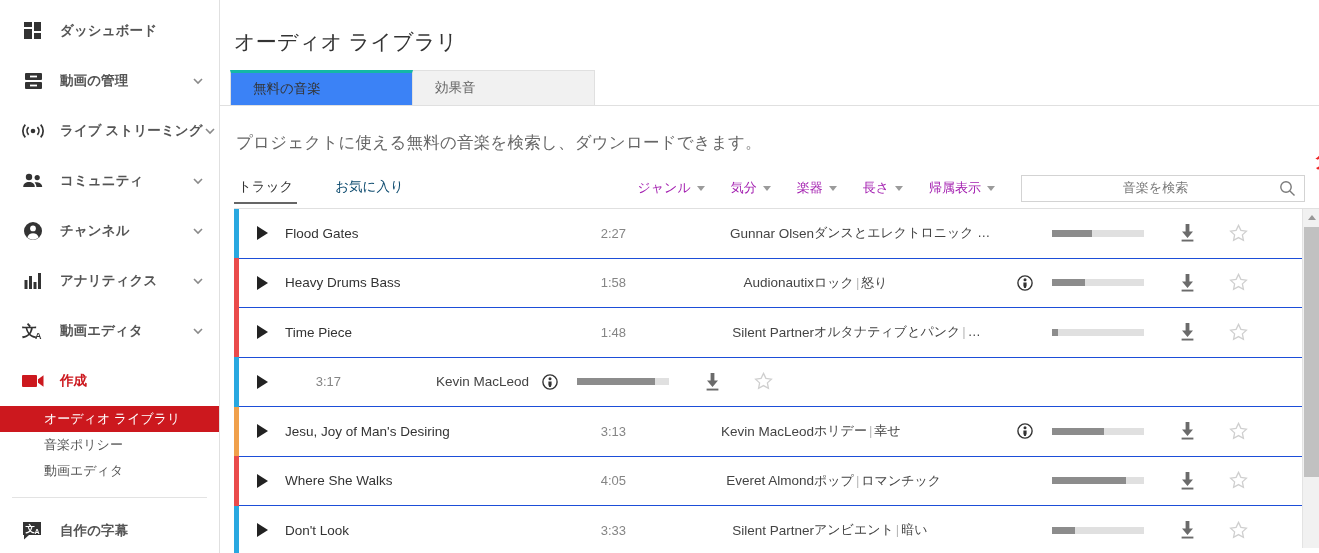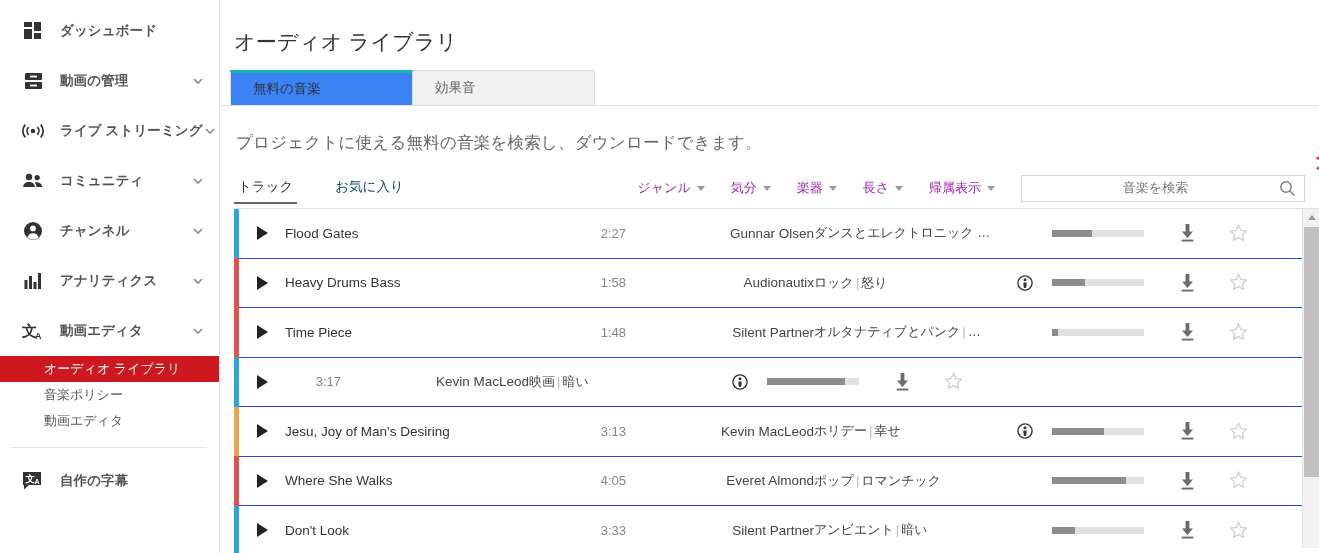--- a/index.html
+++ b/index.html
@@ -425,20 +425,29 @@
         </svg>
       </span>
       <span class="nav-label">動画エディタ</span>
       <span class="chev">
         <svg width="14" height="14" viewBox="0 0 14 14" fill="none" stroke="currentColor" stroke-width="1.6">
             <path d="M3 5l4 4 4-4"></path>
           </svg>
       </span>
     </div>
 
+    <div class="nav-item create">
+      <span class="nav-ico">
+        <svg width="24" height="16" viewBox="0 0 24 16" fill="currentColor">
+          <rect x="1" y="2" width="15" height="12" rx="1"></rect>
+          <path d="M17 6.2L22.5 2.2v11.6L17 9.8z"></path>
+        </svg>
+      </span>
+      <span class="nav-label">作成</span>
+    </div>
 
     <div class="subnav-item active">
       <span>オーディオ ライブラリ</span>
     </div>
     <div class="subnav-item">
       <span>音楽ポリシー</span>
     </div>
     <div class="subnav-item">
       <span>動画エディタ</span>
     </div>
@@ -617,21 +626,20 @@
               </span>
             </div>
           </div>
           <div class="row">
             <div class="cbar" style="background:#29a8e0"></div>
             <div class="play">
               <i class="play-tri"></i>
             </div>
             <div class="c-dur">3:17</div>
             <div class="c-artist">Kevin MacLeod</div>
-            <div class="c-genre"><span>映画</span><span class="sep">|</span><span>暗い</span></div>
             <div class="c-attr">
               <span class="attr-ico">
                 <svg width="16" height="16" viewBox="0 0 16 16" fill="none">
                   <circle cx="8" cy="8" r="7.1" stroke="currentColor" stroke-width="1.4"></circle>
                   <circle cx="8" cy="4.7" r="1.5" fill="currentColor"></circle>
                   <path d="M6.4 7.6h3.2v3.1l-.8 2.4H7.2l-.8-2.4z" fill="currentColor"></path>
                 </svg>
               </span>
             </div>
             <div class="c-pop">

